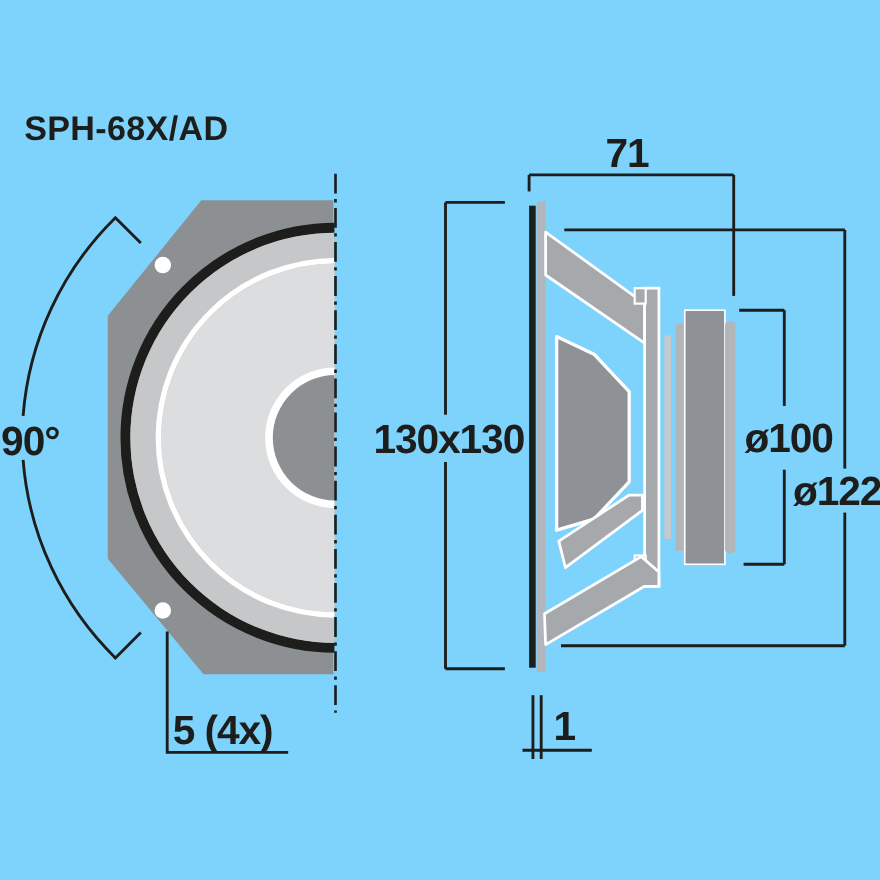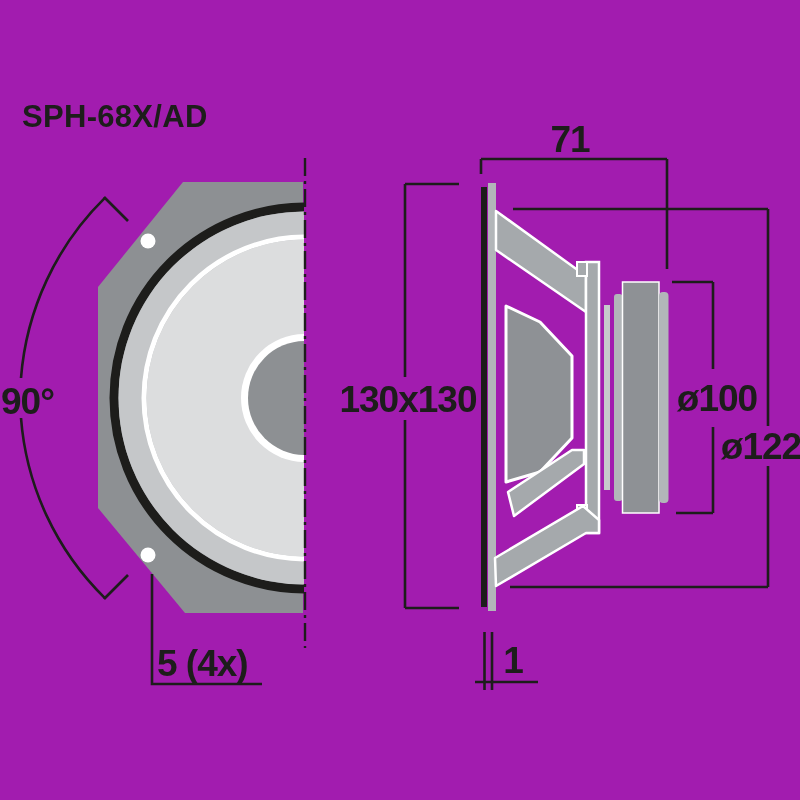--- a/index.html
+++ b/index.html
@@ -1,16 +1,16 @@
 <!DOCTYPE html>
 <html><head>
 <meta charset="utf-8">
 <style>
   html,body{margin:0;padding:0;background:#ffffff;}
-  .canvas{position:relative;width:800px;height:800px;background:#a21caf;overflow:hidden;}
+  .canvas{position:relative;width:800px;height:800px;background:#7dd3fc;overflow:hidden;}
   svg{display:block;}
   .title-text{
     font-family:"Liberation Sans", sans-serif;
     font-weight:700;
     font-size:31px;
     letter-spacing:0.3px;
   }
   .dim-text{
     font-family:"Liberation Sans", sans-serif;
     font-weight:700;

